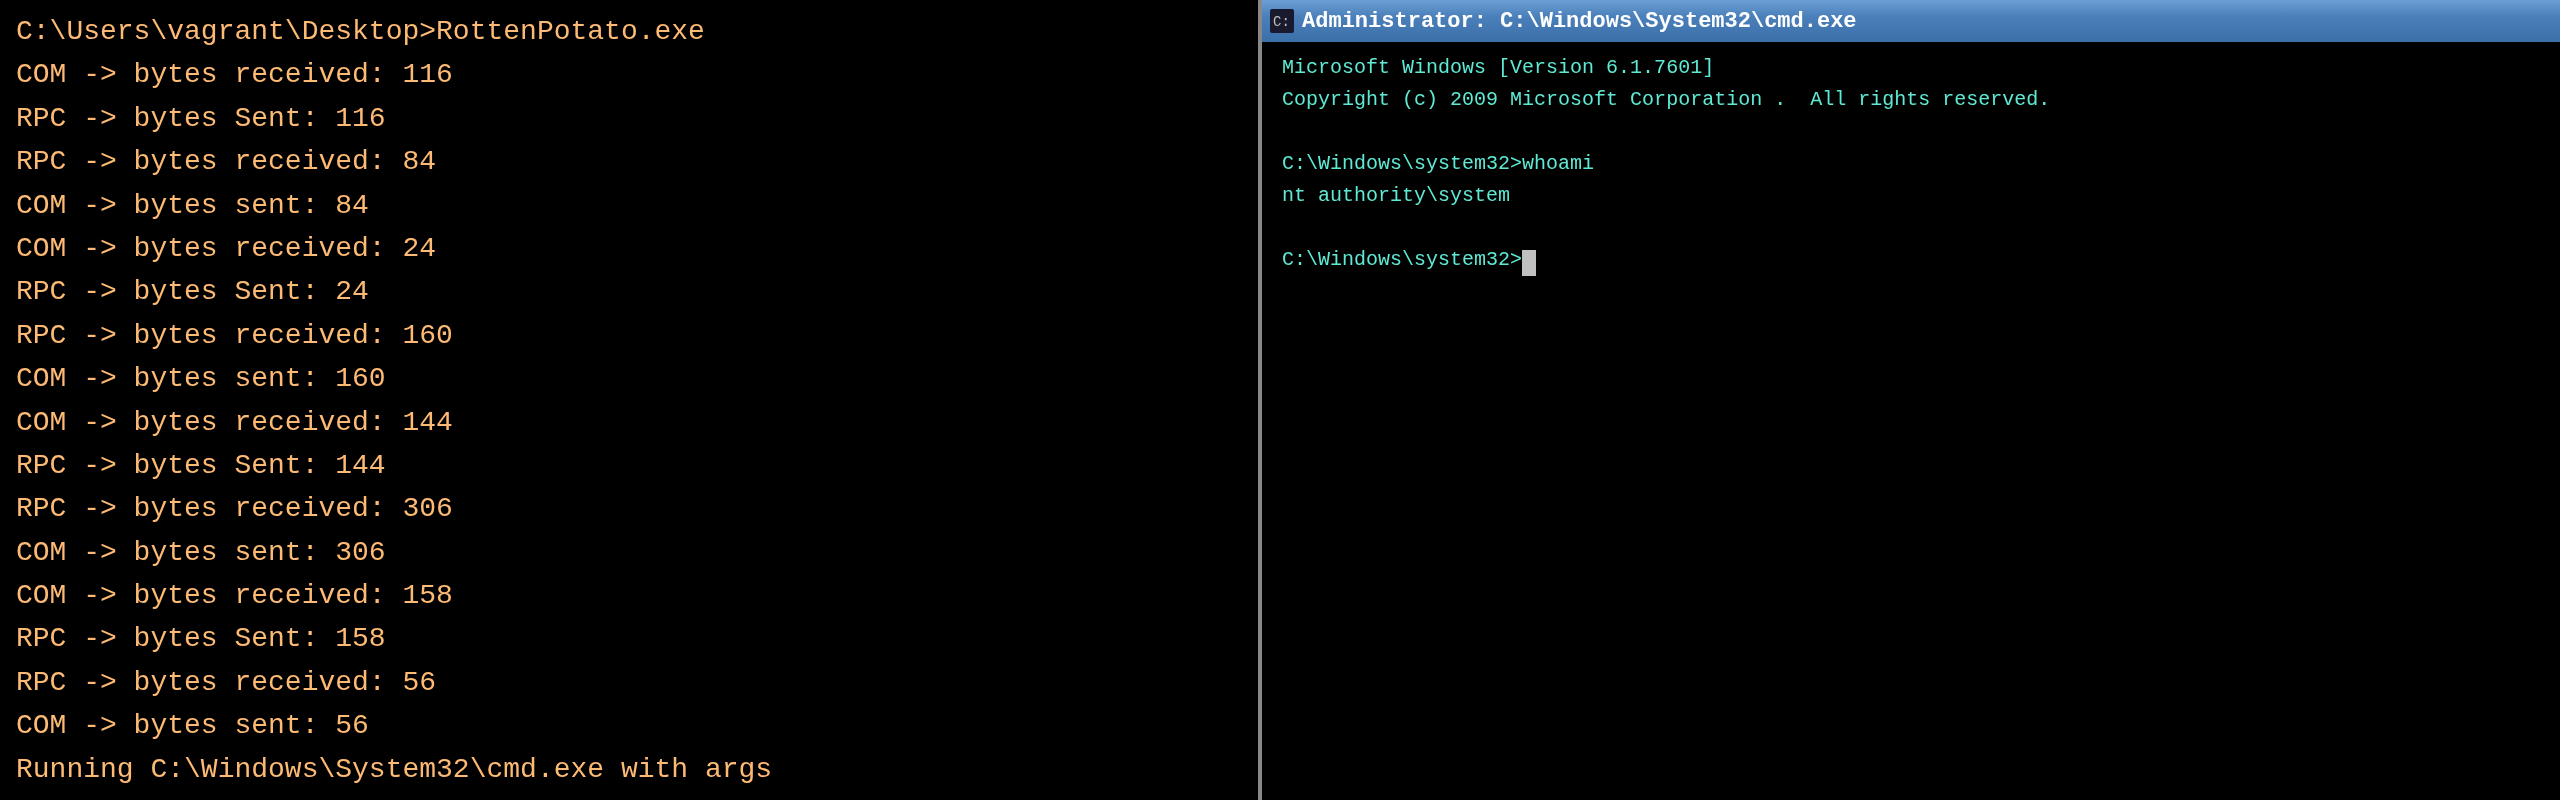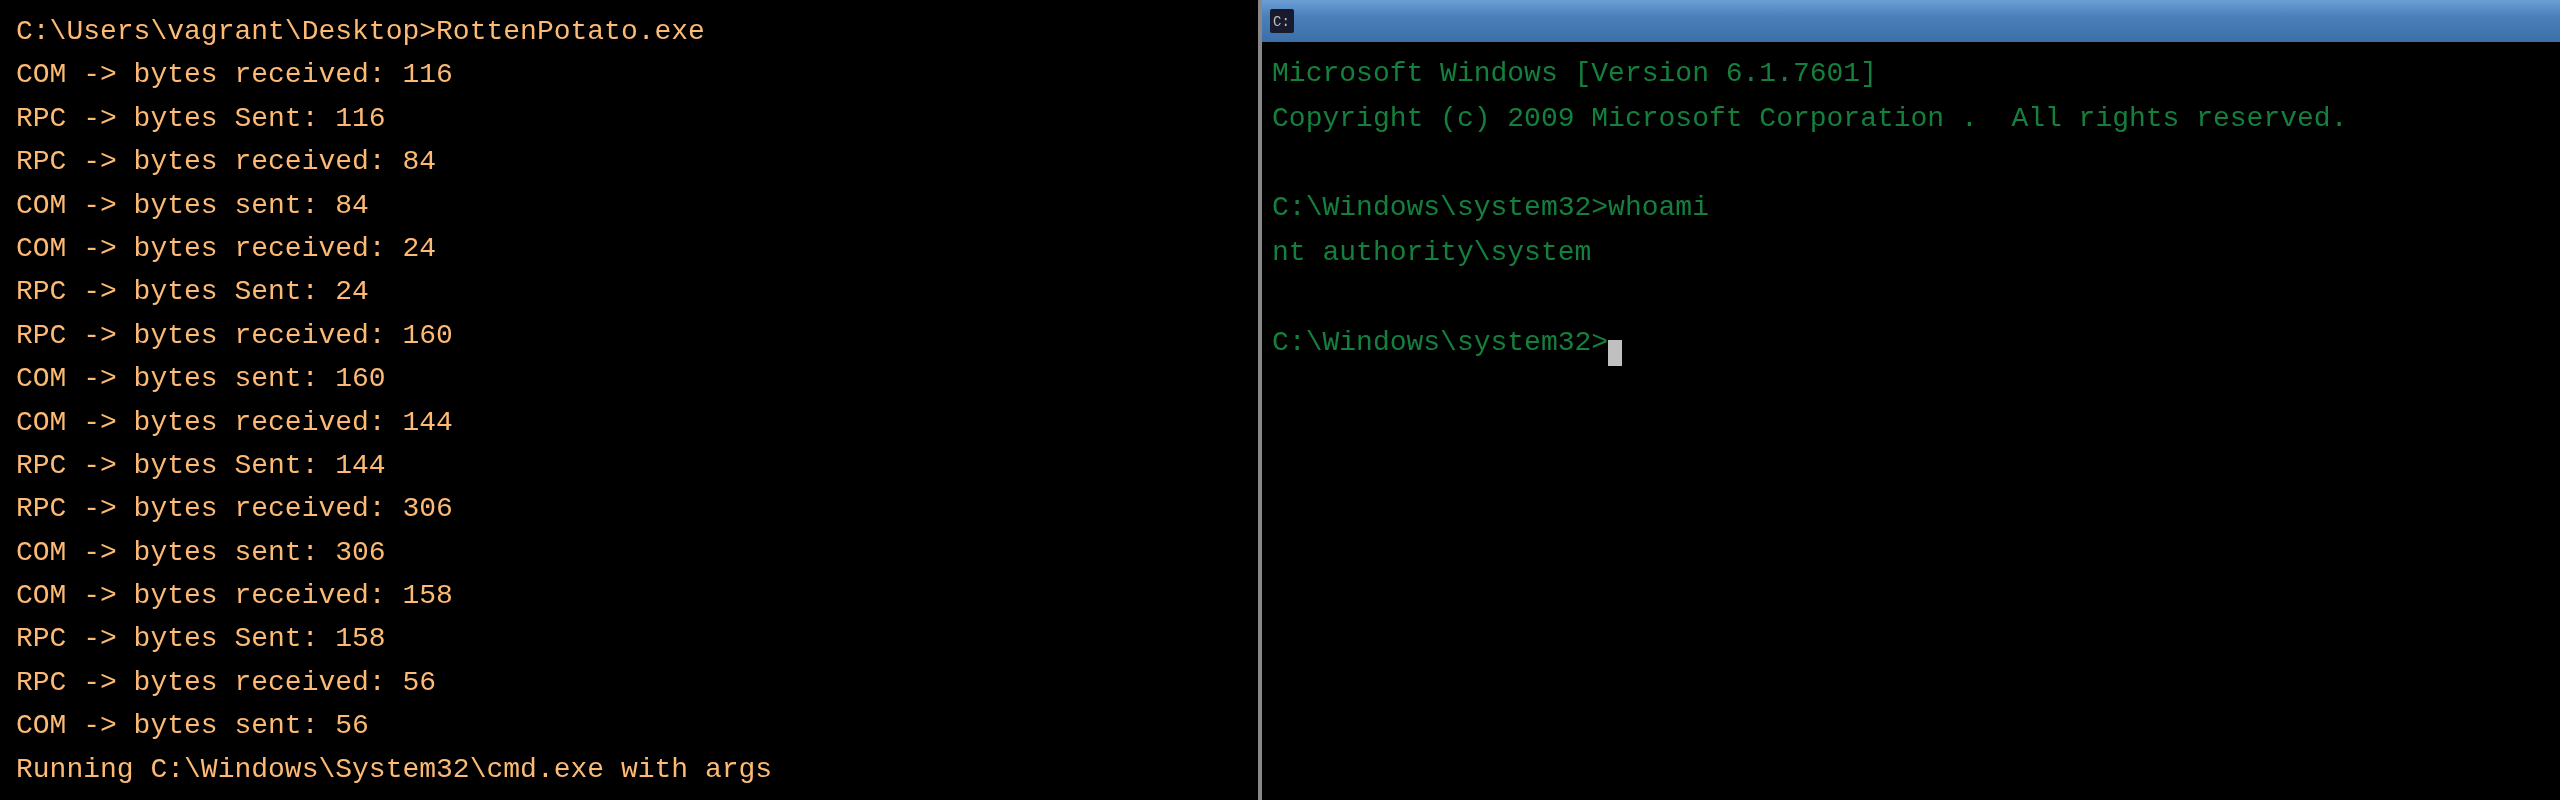--- a/index.html
+++ b/index.html
@@ -55,23 +55,23 @@
     .titlebar-text {
       color: #ffffff;
       font-family: 'Courier New', Courier, monospace;
       font-size: 22px;
       font-weight: bold;
     }
 
     .right-terminal-body {
       flex: 1;
       background-color: #000000;
-      color: #15803d;
-      padding: 10px 10px;
-      font-size: 28px;
+      color: #5eead4;
+      padding: 10px 20px;
+      font-size: 20px;
       line-height: 1.6;
       white-space: pre;
       overflow: hidden;
     }
 
     .divider {
       width: 4px;
       height: 800px;
       background-color: #888888;
       flex-shrink: 0;
@@ -118,20 +118,21 @@
 C:\Users\vagrant\Desktop&gt;</div>
 
 <div class="divider"></div>
 
 <div class="right-terminal-container">
   <div class="right-terminal-titlebar">
     <svg class="titlebar-icon" viewBox="0 0 24 24" fill="none">
       <rect width="24" height="24" fill="#1a1a2e" rx="2"></rect>
       <text x="3" y="17" font-family="Courier New" font-size="14" fill="#c0c0c0">C:</text>
     </svg>
+    <span class="titlebar-text">Administrator: C:\Windows\System32\cmd.exe</span>
   </div>
   <div class="right-terminal-body" id="right-terminal-body">Microsoft Windows [Version 6.1.7601]
 Copyright (c) 2009 Microsoft Corporation .  All rights reserved.
 
 C:\Windows\system32&gt;whoami
 nt authority\system
 
 C:\Windows\system32&gt;<span class="cursor"></span></div>
 </div>
 

